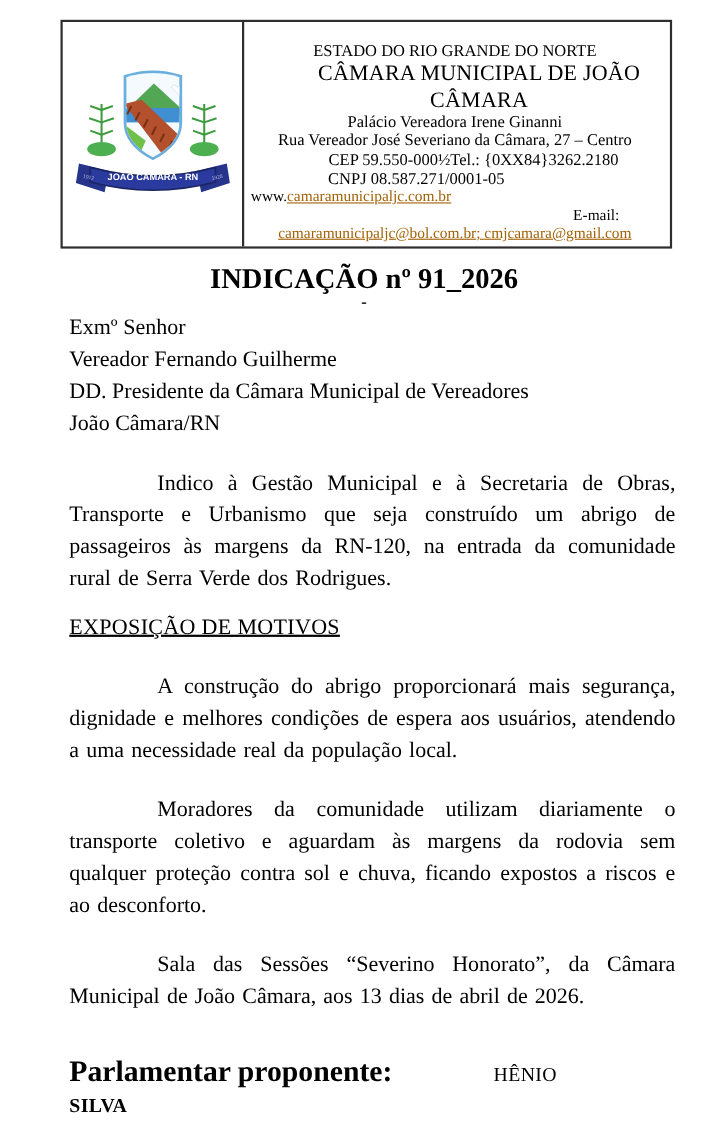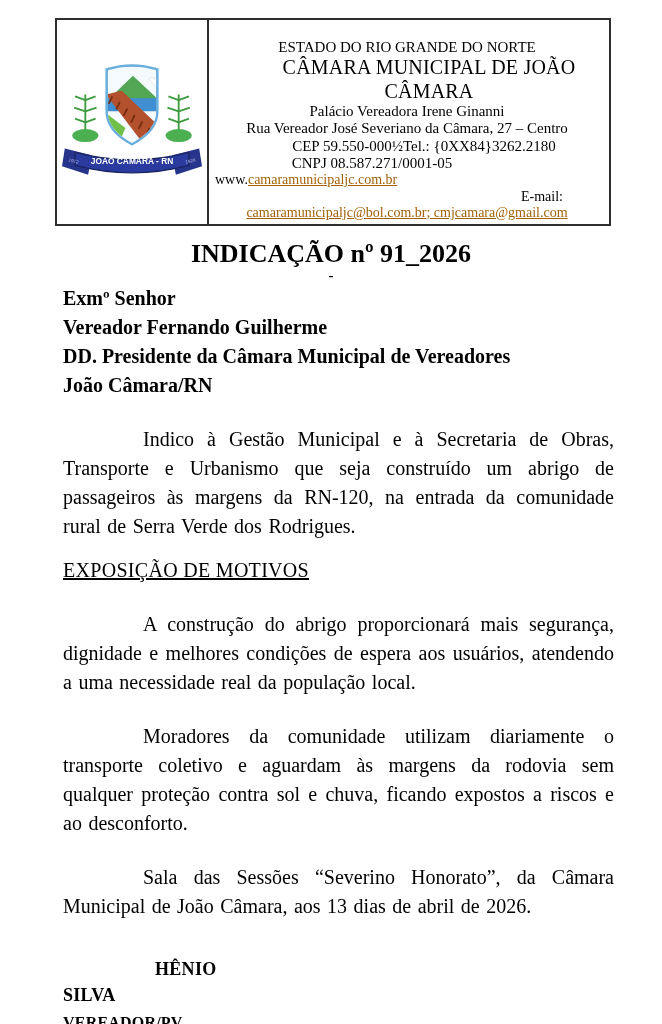--- a/index.html
+++ b/index.html
@@ -12,21 +12,21 @@
     color:#000;
     overflow:hidden;
   }
   
   .letterhead {
     margin:18px 51px 0 55px;
     border:2px solid #2e2e2e;
     display:flex;
   }
   .logo-cell {
-    width:152px;
+    width:165px;
     border-right:2px solid #2e2e2e;
     display:flex; align-items:center; justify-content:center;
     padding:5px 2px;
   }
   .org-cell {
     flex:1;
     padding:5px 8px 3px 4px;
     text-align:center;
     line-height:1.16;
   }
@@ -47,34 +47,34 @@
     margin-top:13px;
   }
   .doc-dash {
     text-align:center;
     font-size:15px; font-weight:bold;
     line-height:12px;
   }
   
   .content { margin:0 48px 0 63px; font-size:20px; line-height:29px; }
   .addressee { margin-top:3px; }
-  .addressee div { white-space:nowrap;font-weight:bold; }
+  .addressee div { white-space:nowrap; }
   p.body-par {
     text-align:justify;
     text-indent:80px;
     word-spacing:1.5px;
     margin-top:25px;
   }
   .section-heading { text-align:left; margin-top:15px; }
   .section-heading span { text-decoration:underline; letter-spacing:.3px; }
   
   .signature { margin:38px 48px 0 63px; }
   .sig-line1 { display:flex; align-items:baseline; }
   .sig-label { font-size:27px; font-weight:bold; }
-  .sig-name  { font-size:18px; font-weight:bold; margin-left:92px; letter-spacing:.3px; }
+  .sig-name  { font-size:18px; font-weight:normal; margin-left:92px; letter-spacing:.3px; }
   .sig-name2 { font-size:18px; font-weight:bold; line-height:30px; letter-spacing:.3px; }
   .sig-role  { font-size:16px; font-weight:bold; line-height:26px; letter-spacing:.2px; }
 </style>
 </head>
 <body>
 
 <div class="page">
 
   <div class="letterhead">
     <div class="logo-cell">
@@ -160,19 +160,20 @@
       <span>EXPOSIÇÃO DE MOTIVOS</span>
     </div>
 
     <p class="body-par">A construção do abrigo proporcionará mais segurança, dignidade e melhores condições de espera aos usuários, atendendo a uma necessidade real da população local.</p>
     <p class="body-par">Moradores da comunidade utilizam diariamente o transporte coletivo e aguardam às margens da rodovia sem qualquer proteção contra sol e chuva, ficando expostos a riscos e ao desconforto.</p>
     <p class="body-par">Sala das Sessões “Severino Honorato”, da Câmara Municipal de João Câmara, aos 13 dias de abril de 2026.</p>
   </div>
 
   <div class="signature">
     <div class="sig-line1">
+      <span class="sig-label">Parlamentar proponente:</span>
       <span class="sig-name">HÊNIO</span>
     </div>
     <div class="sig-name2">SILVA</div>
     <div class="sig-role">VEREADOR/PV</div>
   </div>
 
 </div>
 
 </body></html>

